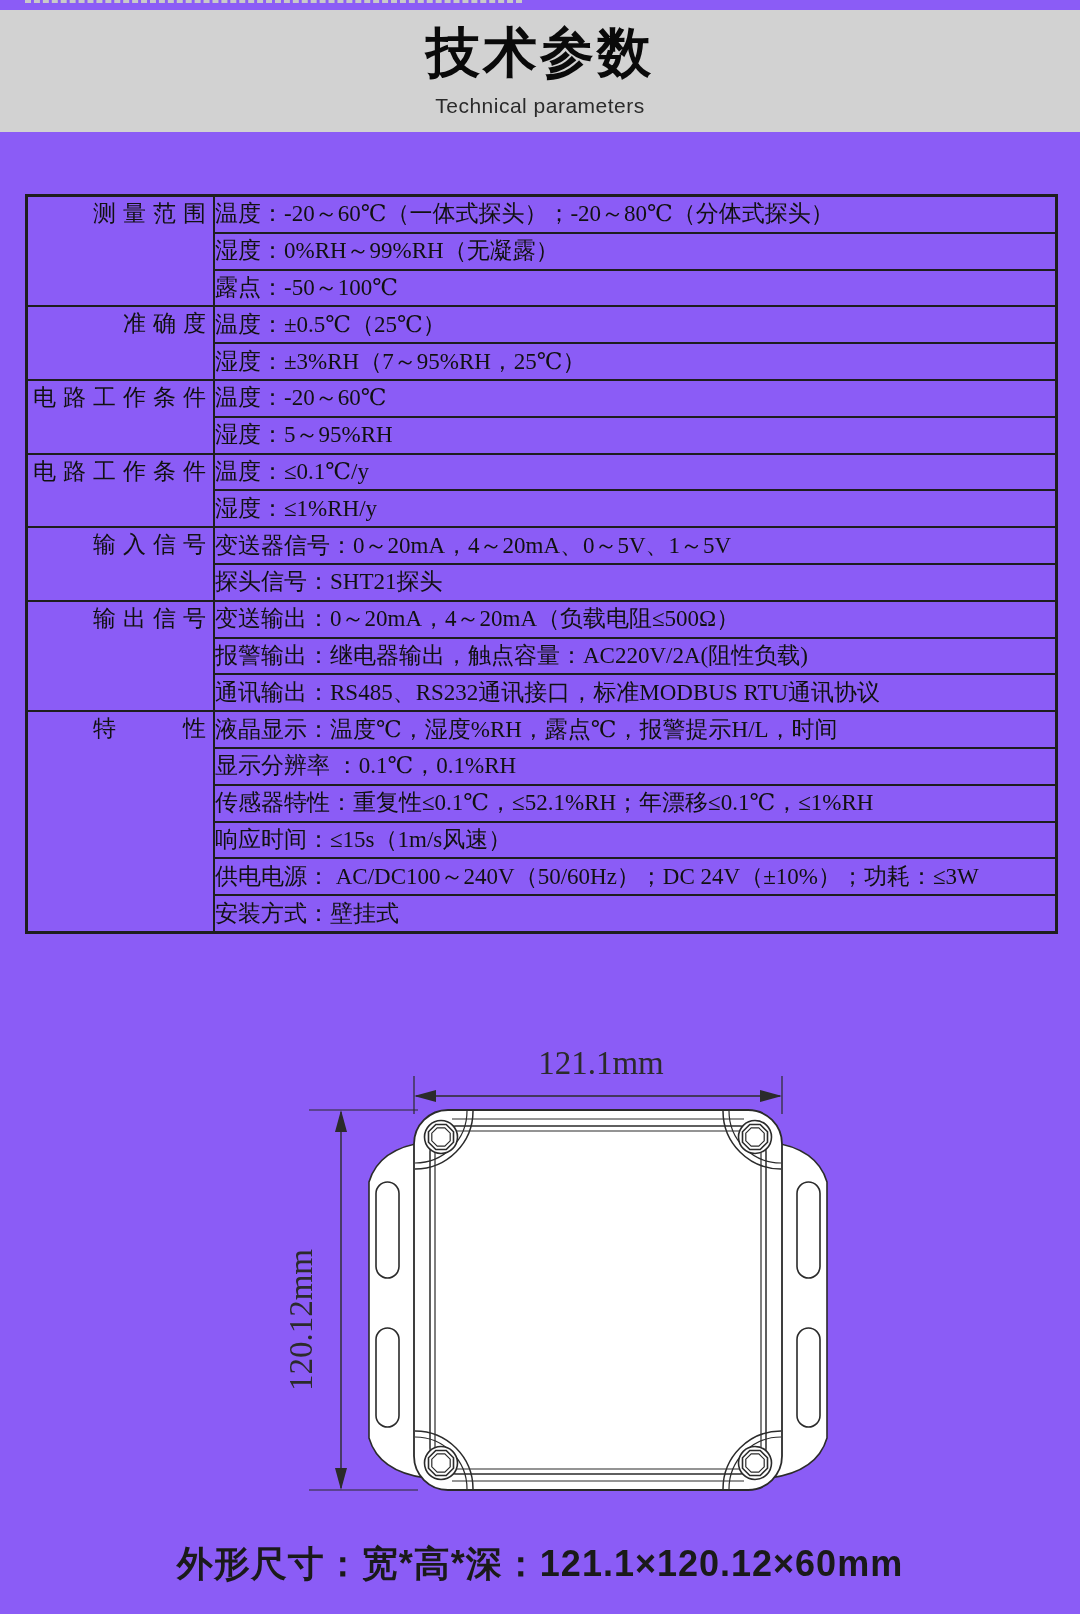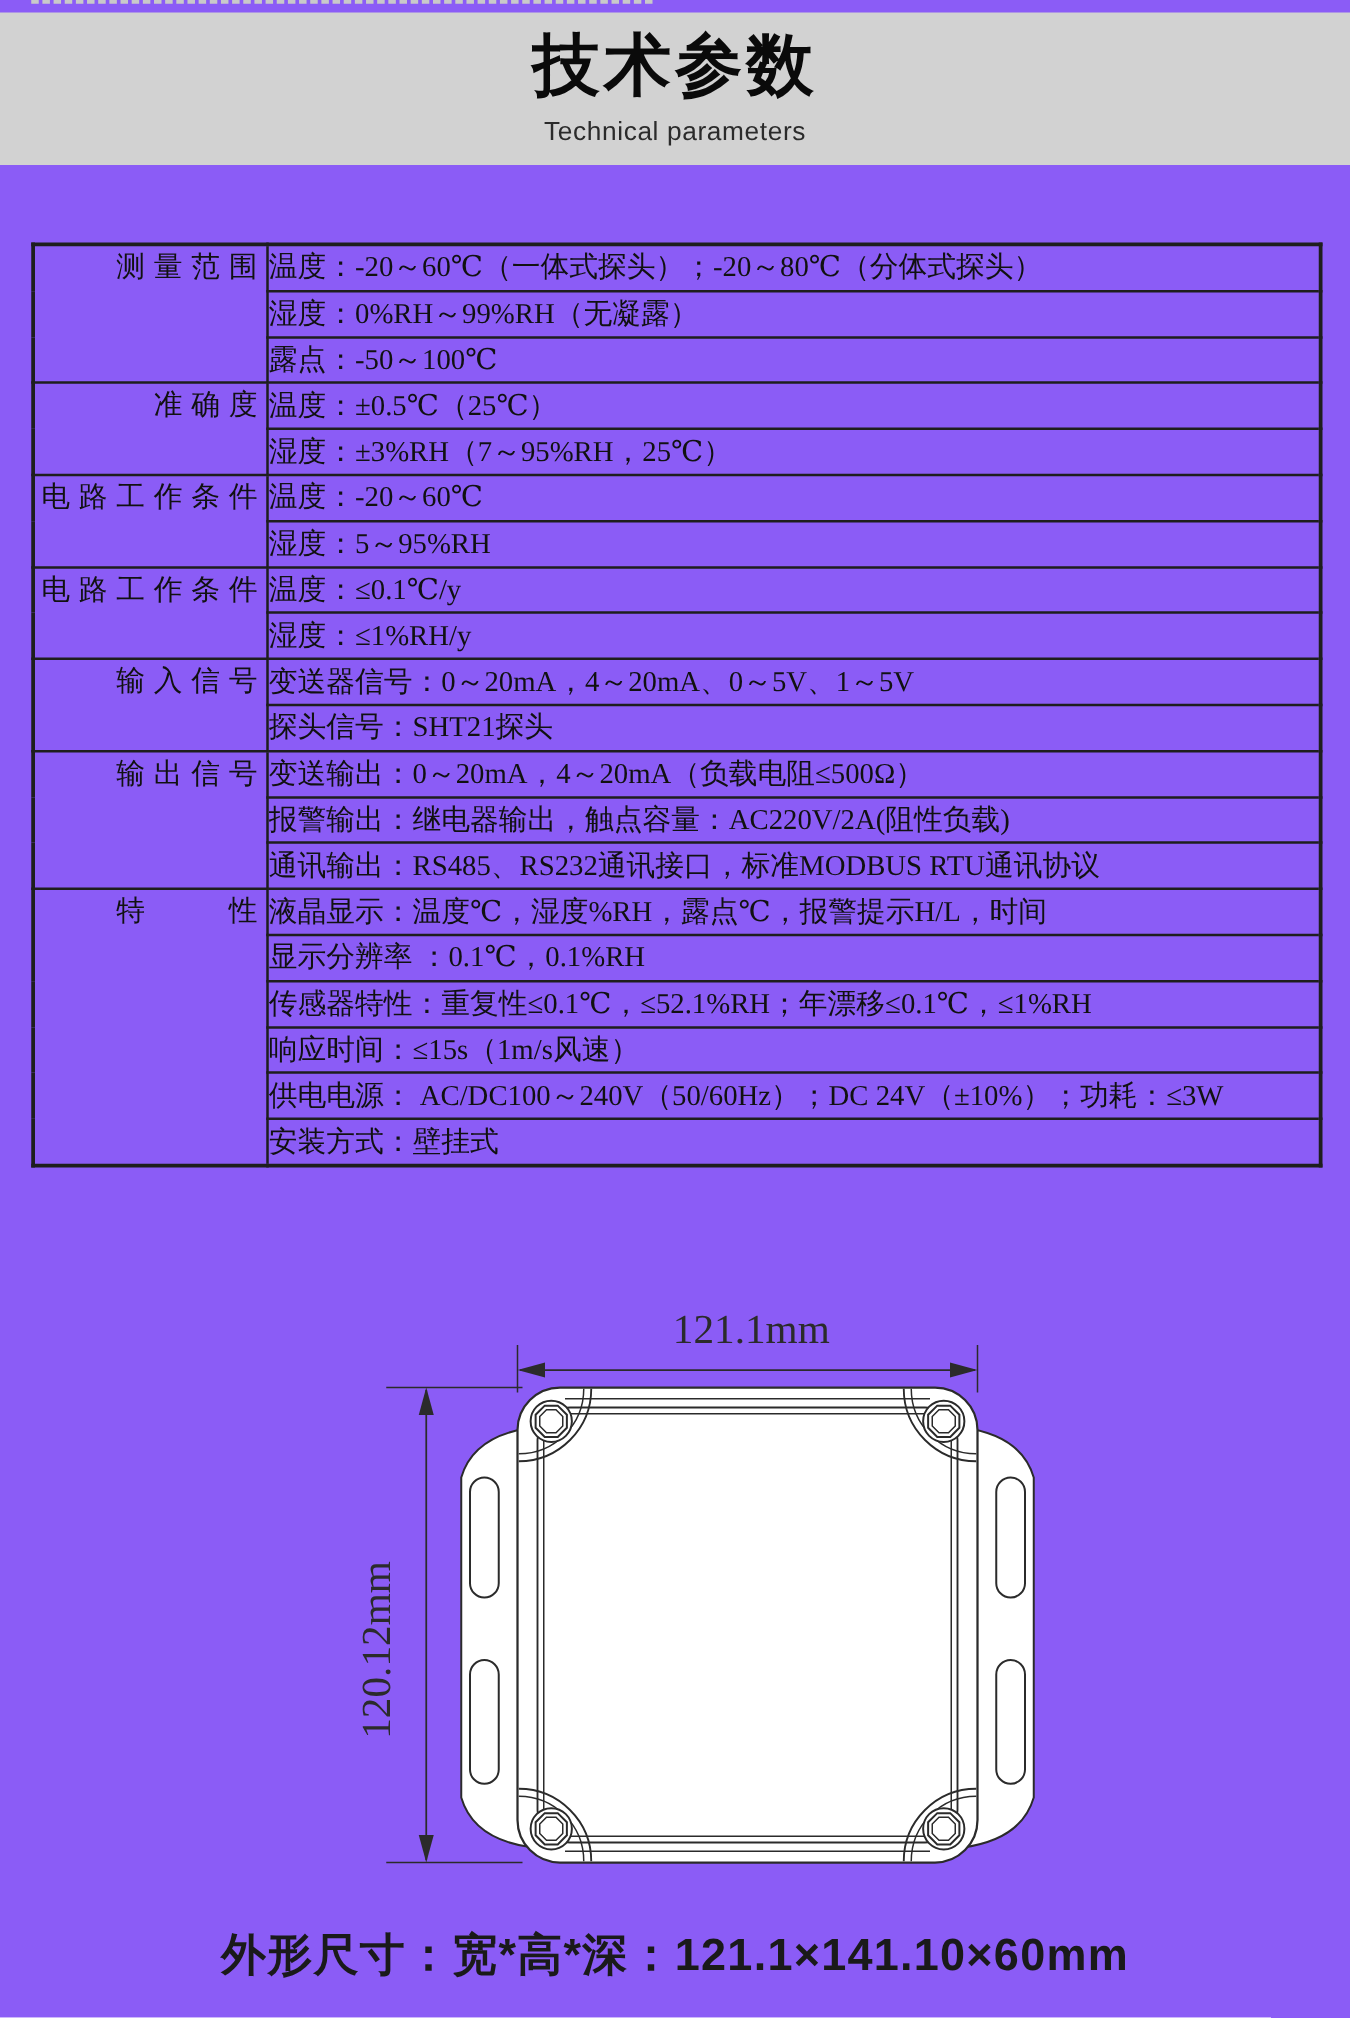--- a/index.html
+++ b/index.html
@@ -231,15 +231,15 @@
       <path d="M 505,401 A 58 58 0 0 0 447,459" fill="none" stroke="#2b2b2b" stroke-width="1.5"></path>
       <path d="M 505,407 A 52 52 0 0 0 453,459" fill="none" stroke="#2b2b2b" stroke-width="1.2"></path>
 
       <use href="#screw" transform="translate(165,107)"></use>
       <use href="#screw" transform="translate(479,107)"></use>
       <use href="#screw" transform="translate(165,433)"></use>
       <use href="#screw" transform="translate(479,433)"></use>
     </svg>
   </div>
 
-  <div class="footer-dim">外形尺寸：宽*高*深：121.1×141.10×60mm</div>
+  <div class="footer-dim">外形尺寸：宽*高*深：121.1×120.12×60mm</div>
 
 </div>
 
 </body></html>

